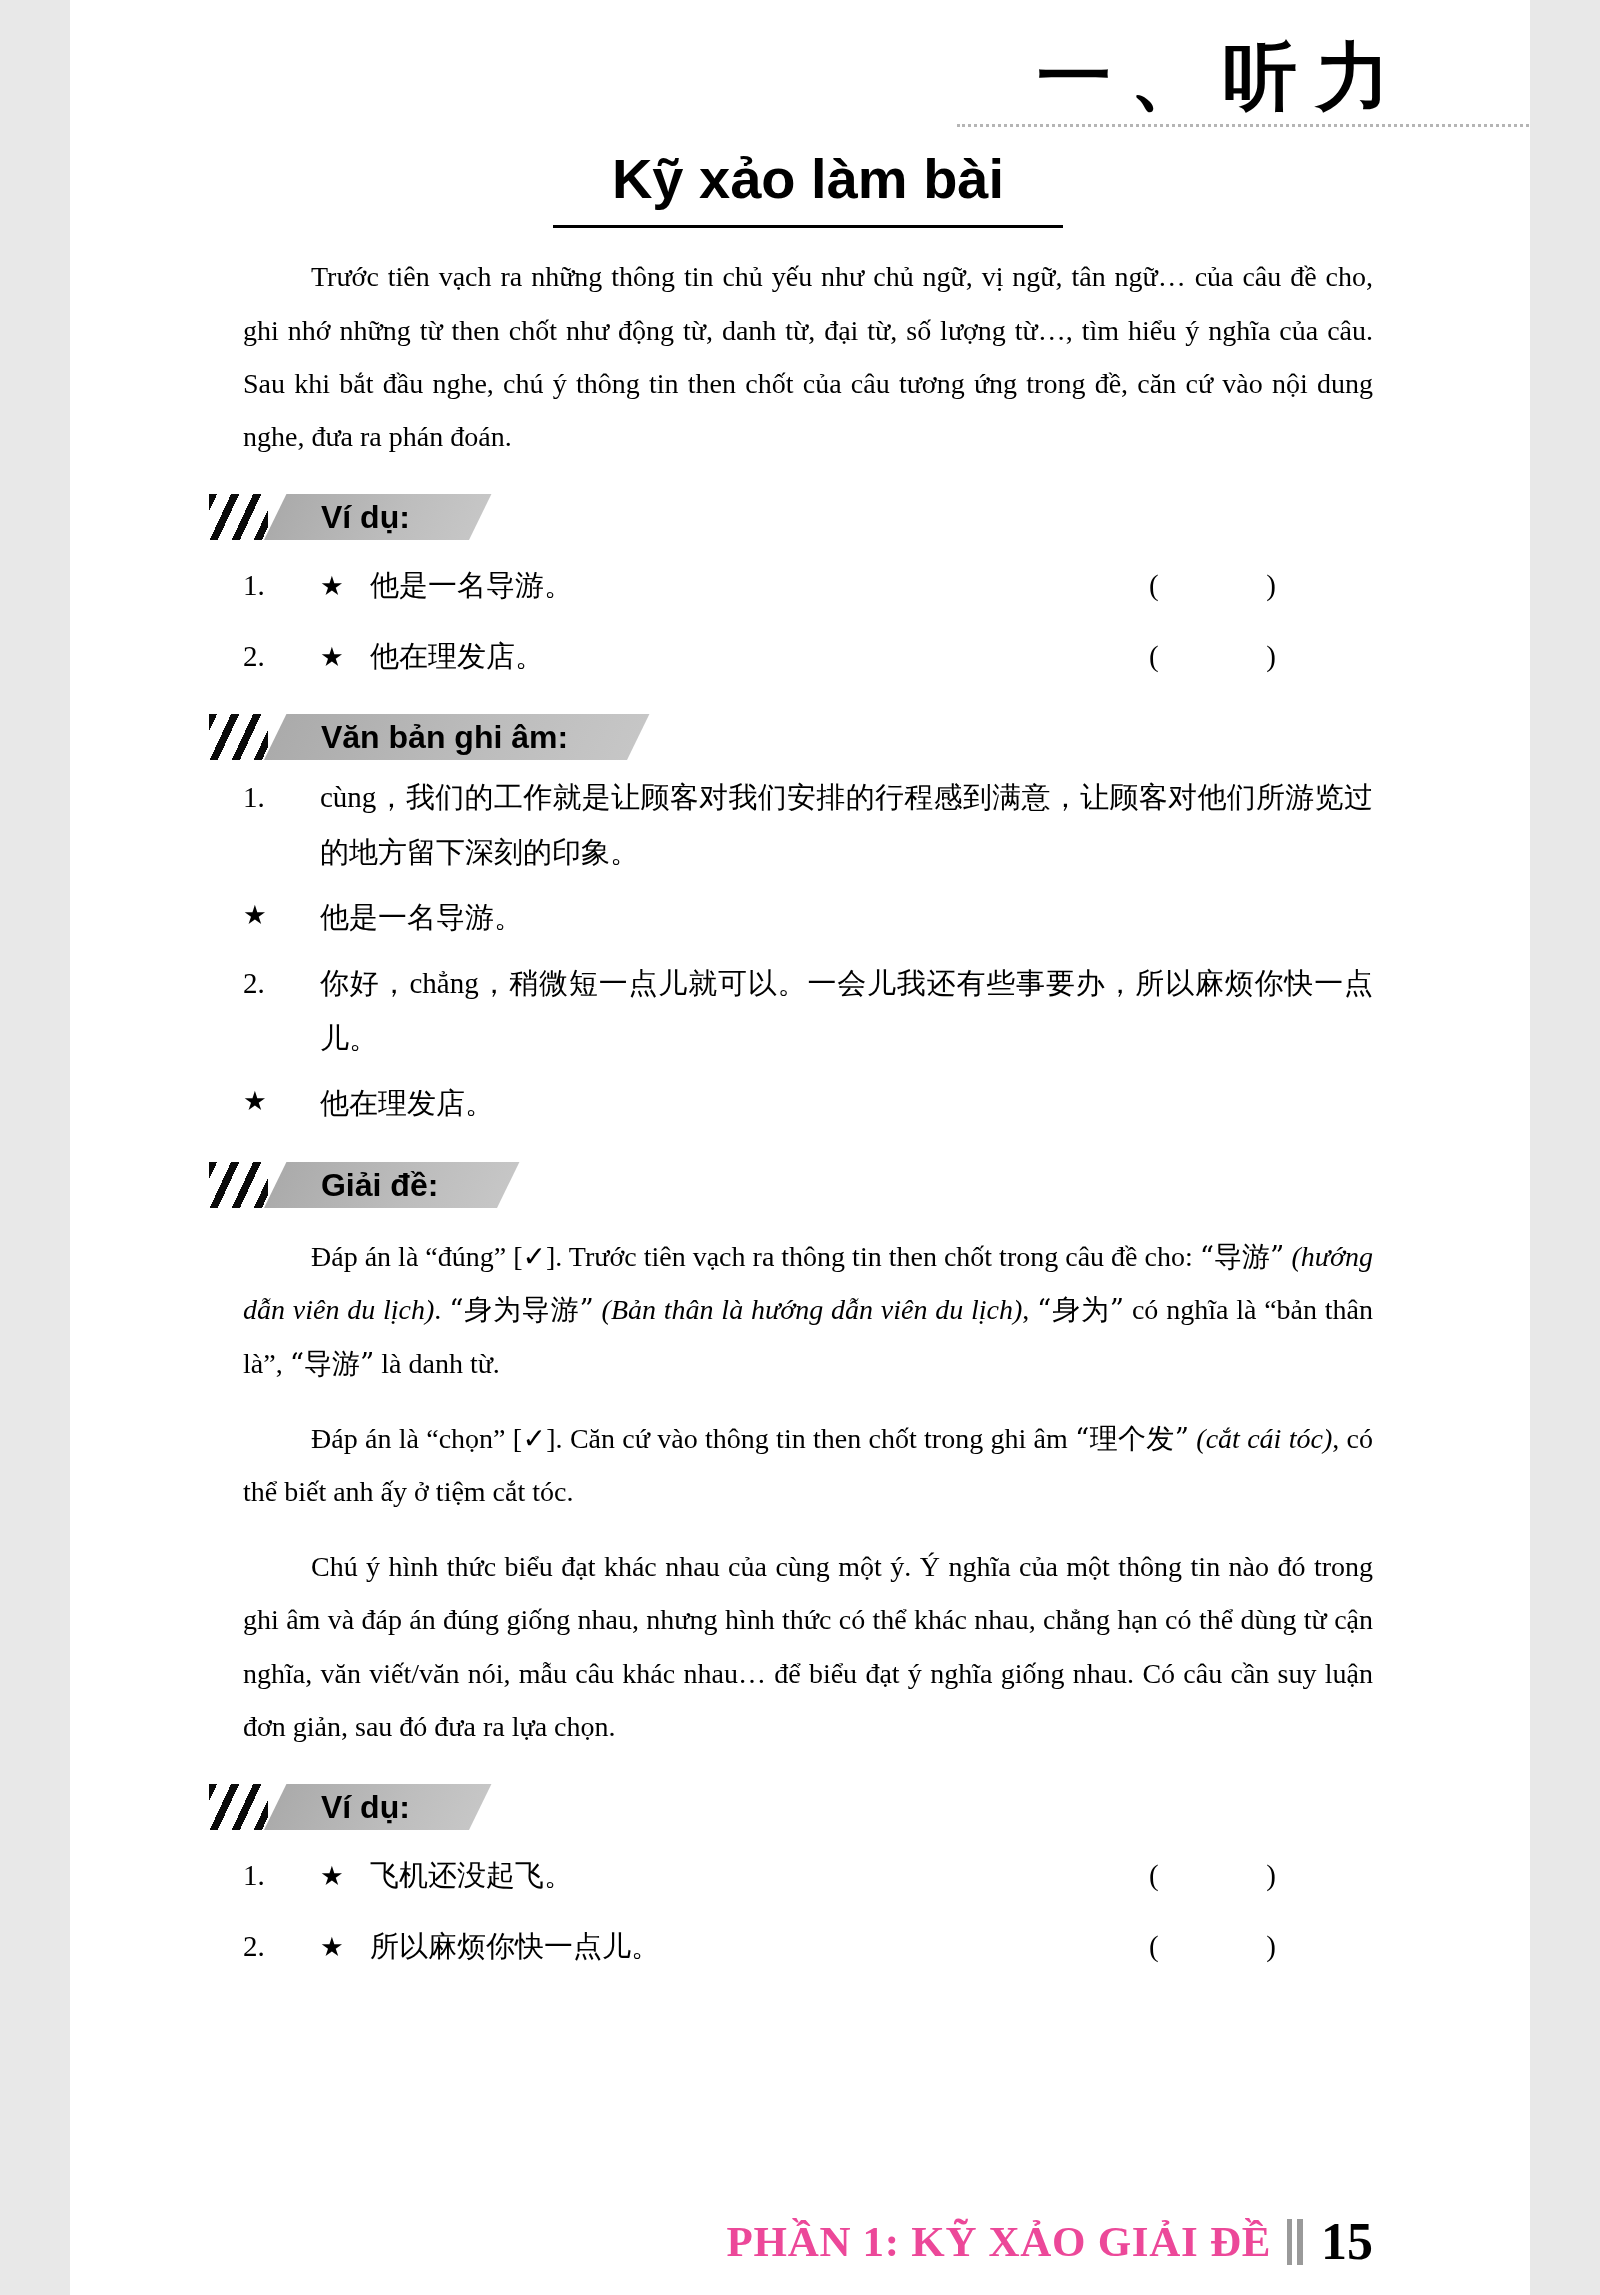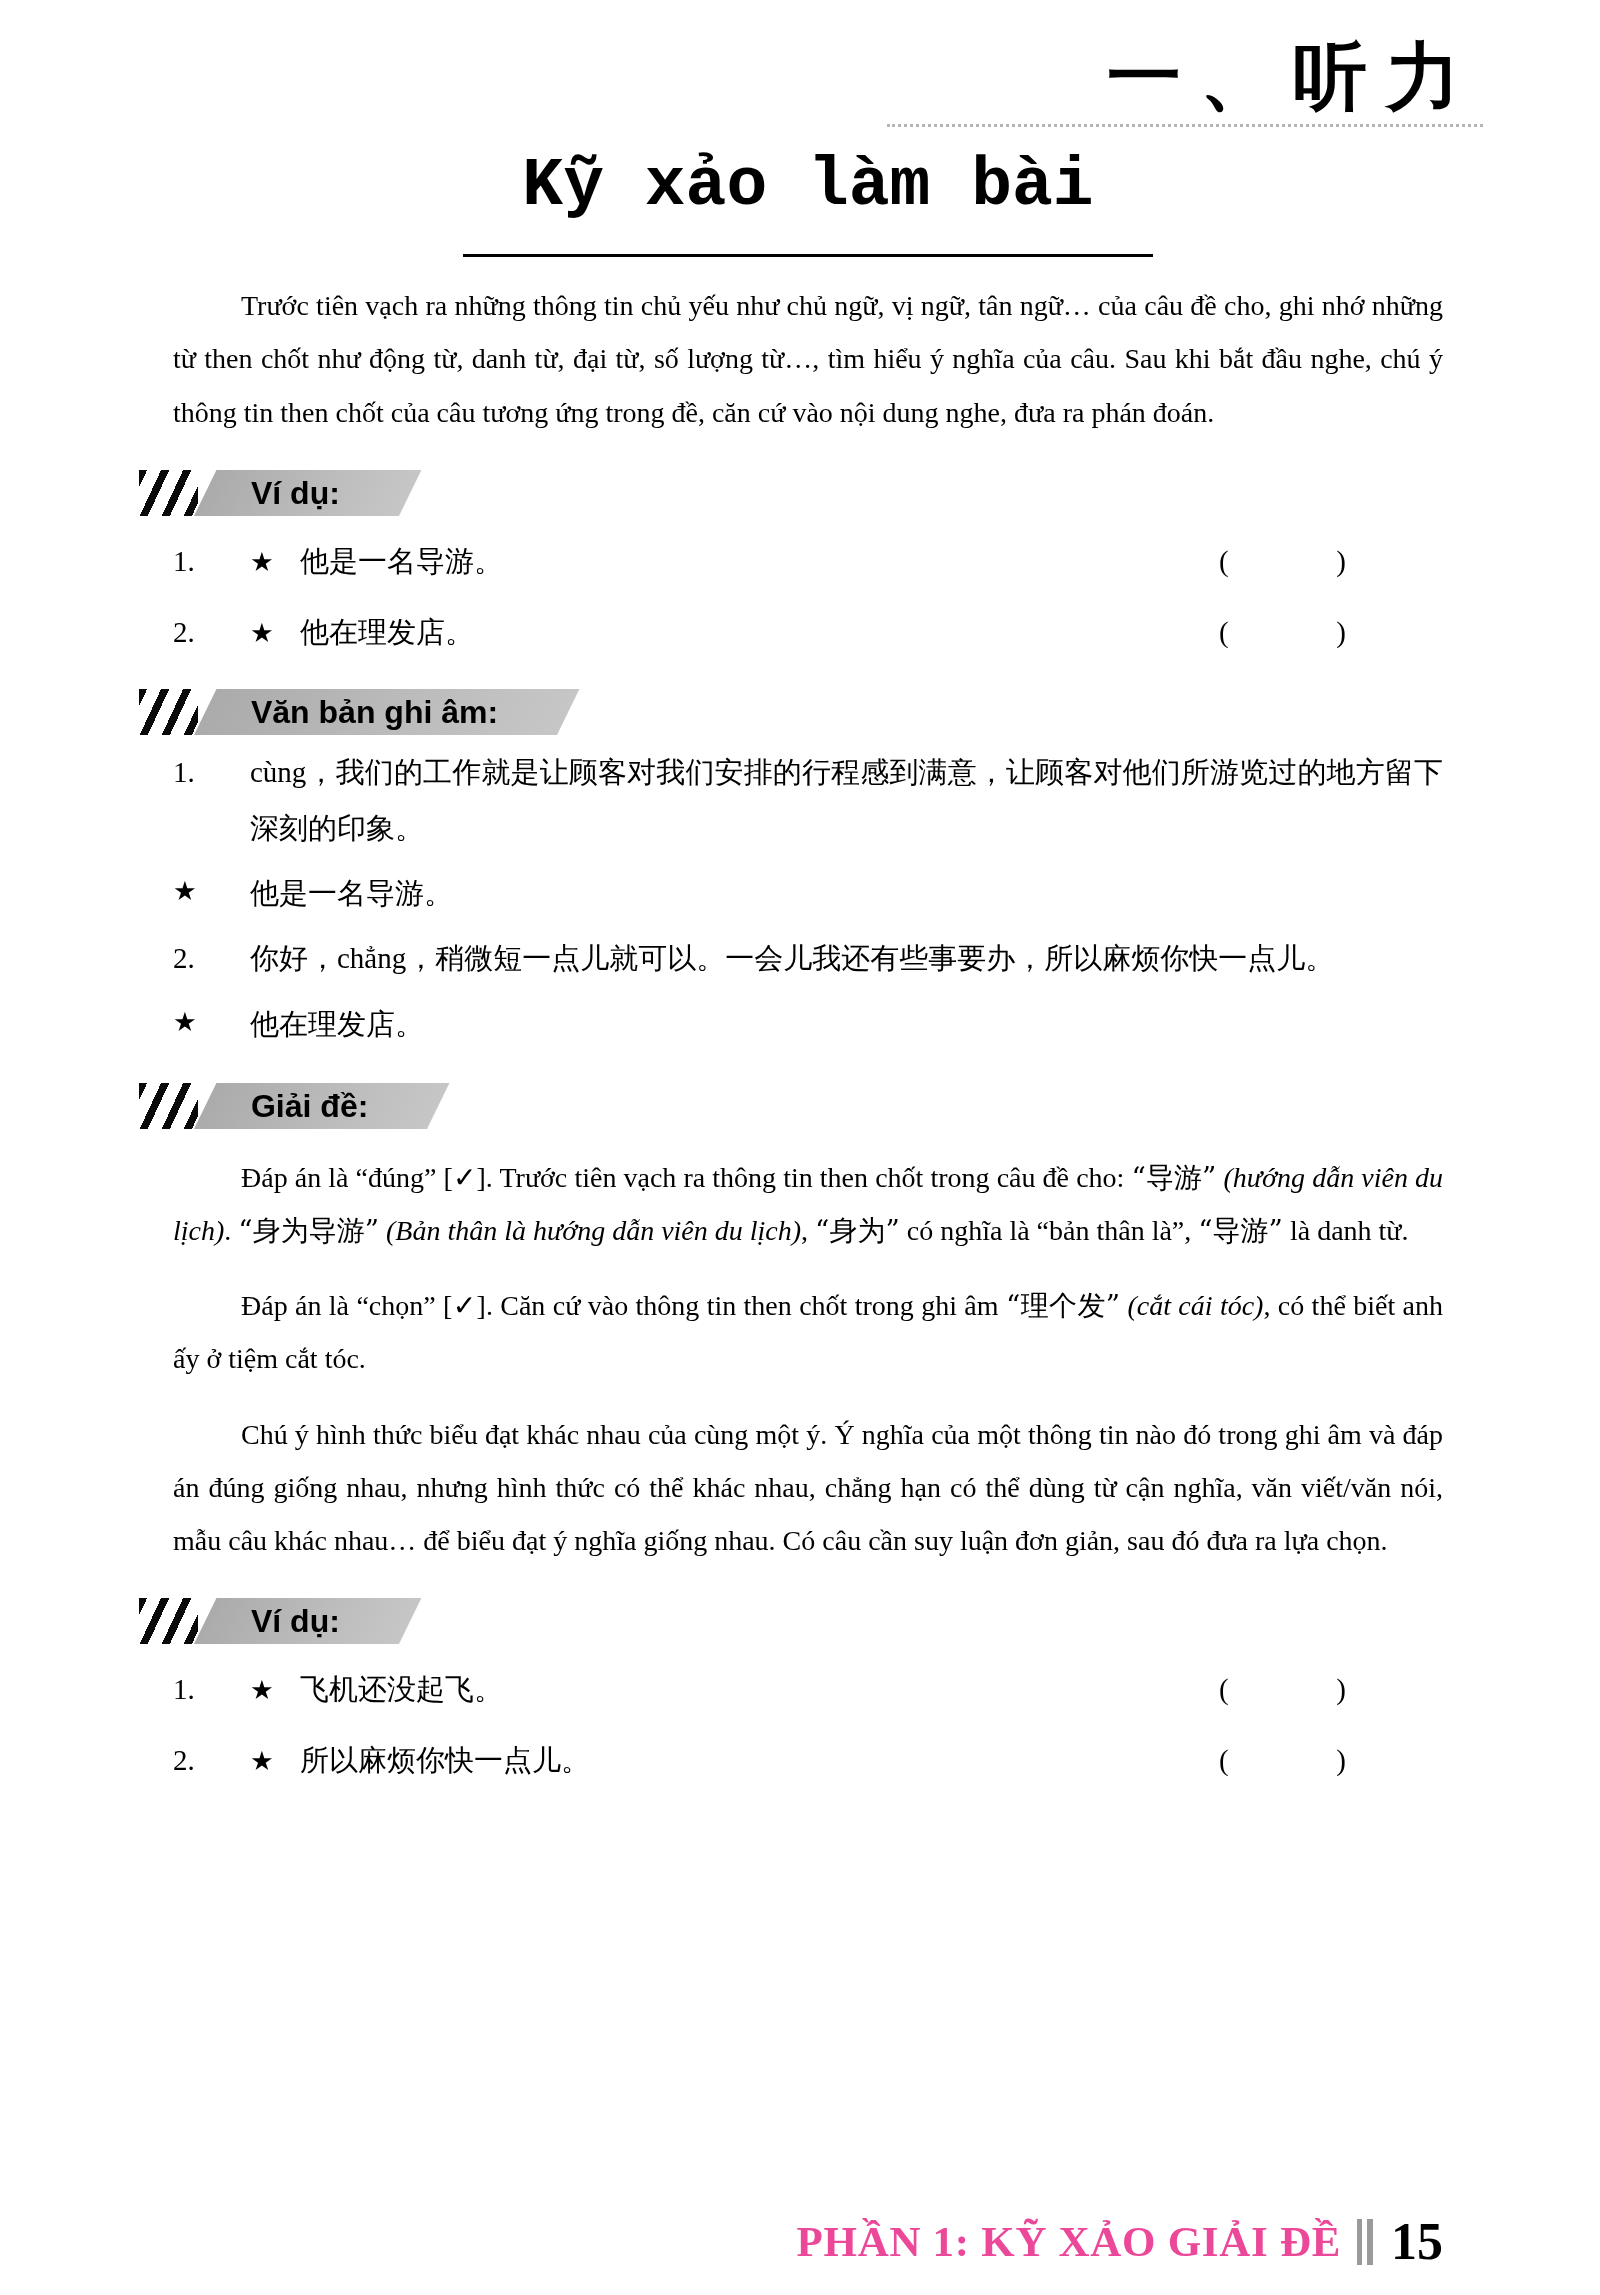--- a/index.html
+++ b/index.html
@@ -1,19 +1,19 @@
 <!DOCTYPE html>
 <html style="font-size:11.8px"><head>
 <meta charset="utf-8">
 <style>
   * { margin:0; padding:0; box-sizing:border-box; }
   html,body { background:#e8e8e8; }
   .page {
     position:relative;
-    width:1600px; height:2295px;
+    width:1460px; height:2295px;
     margin:0 auto;
     background:#ffffff;
     font-family:"Liberation Serif", serif;
     color:#000;
     overflow:hidden;
   }
 
   
   .header-rule {
     position:absolute; top:124px; left:887px; width:596px;
@@ -26,25 +26,25 @@
     font-family:"DejaVu Serif", serif;
     white-space:nowrap;
   }
 
   
   .content { padding:0 157px 0 173px; }
 
   .title-wrap { text-align:center; padding-top:147px; }
   .main-title {
     display:inline-block;
-    font-family:Liberation Mono, monospace;
+    font-family:Liberation Sans, sans-serif;
     font-weight:bold;
-    font-size:68px;
+    font-size:56px;
     line-height:1.15;
-    padding:0 59px 29px 59px;
+    padding:0 59px 14px 59px;
     border-bottom:3.7px solid #000;
   }
 
   .skill-badge {
     display:inline-block;
     margin:38px 0 0 13.2px;
     border:3.7px solid #000;
     border-radius:52px;
     padding:5.9px 37px 11.8px 37px;
     font-size:43px;

